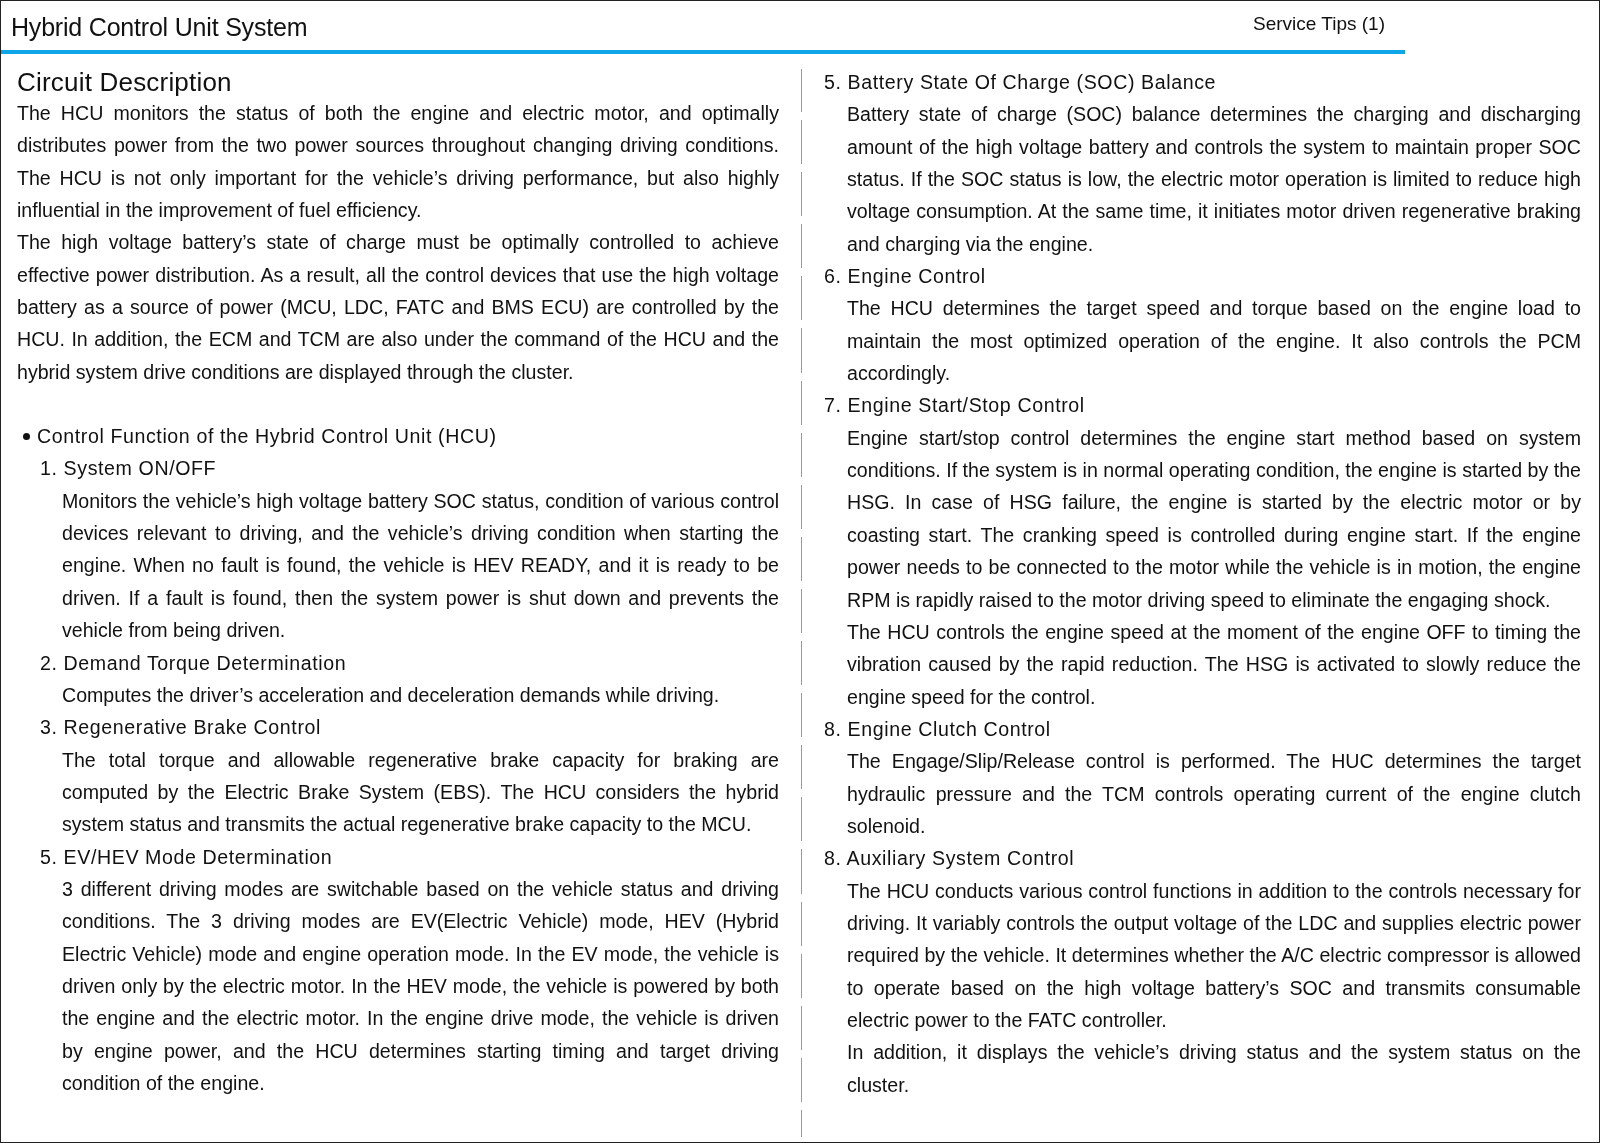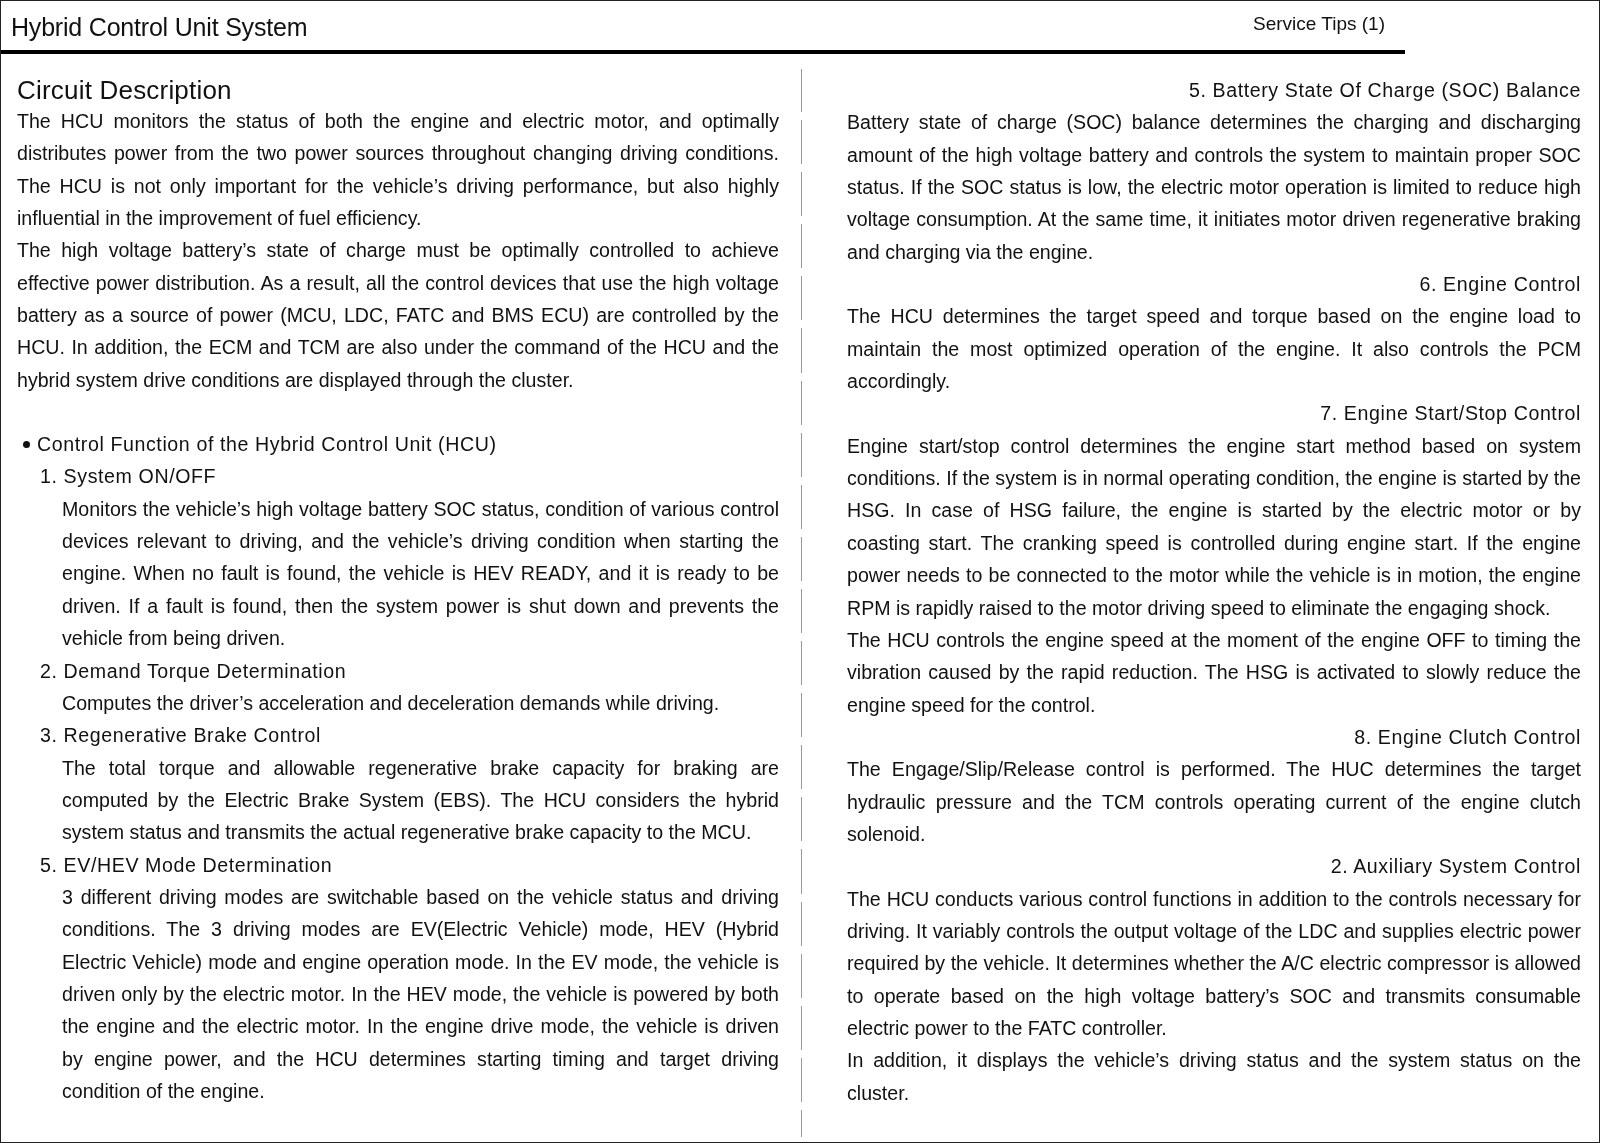--- a/index.html
+++ b/index.html
@@ -1,31 +1,31 @@
 <!DOCTYPE html>
 <html><head>
 <meta charset="utf-8">
 <style>
   html, body { margin:0; padding:0; background:#ffffff; }
   body { width:1600px; height:1143px; overflow:hidden; font-family:"Liberation Sans", sans-serif; color:#111; }
   .page { position:absolute; left:0; top:0; width:1598px; height:1141px; border:1px solid #222; box-sizing:content-box; }
-  .header { position:absolute; left:0; top:0; width:1404px; height:49px; border-bottom:4px solid #000000; }
+  .header { position:absolute; left:0; top:0; width:1404px; height:49px; border-bottom:4px solid #0ea5e9; }
   .header .title { position:absolute; left:10px; top:12px; font-size:25px; letter-spacing:-0.2px; }
   .header .tips { position:absolute; right:20px; top:12px; font-size:19px; }
-  .col { position:absolute; top:63px; font-size:19.6px; line-height:32.35px;margin-top:8px; }
+  .col { position:absolute; top:63px; font-size:19.6px; line-height:32.35px; }
   .col.left { left:16px; width:762px; }
   .col.right { left:840px; width:740px; }
   .divider { position:absolute; left:800px; top:68px; height:1068px; width:0; border-left:1.5px dashed #999; border-image: repeating-linear-gradient(#999 0 44px, transparent 44px 52px) 1; }
   .section-title { font-size:26px; line-height:36px; letter-spacing:0.2px; margin-bottom:-3px; }
   p { margin:0; text-align:justify; text-align-last:left; }
   .bullet-head { letter-spacing:0.6px; margin-left:6px; }
   .indent1 { margin-left:23px; }
   .indent2 { margin-left:45px; }
   .item-head { letter-spacing:0.6px; }
-  .right .item-head { margin-left:-17px;text-align:right; }
+  .right .item-head { margin-left:-17px; }
   .right .body { margin-left:6px; }
   .spacer { height:32px; }
   .bullet-dot { display:inline-block; width:7px; height:7px; border-radius:50%; background:#111; margin-right:7px; vertical-align:3px; }
 </style>
 </head>
 <body>
 
 <div class="page">
   <div class="header">
     <span class="title">Hybrid Control Unit System</span>
@@ -63,17 +63,17 @@
     <div class="item-head">6. Engine Control</div>
     <p class="body">The HCU determines the target speed and torque based on the engine load to maintain the most optimized operation of the engine. It also controls the PCM accordingly.</p>
 
     <div class="item-head">7. Engine Start/Stop Control</div>
     <p class="body">Engine start/stop control determines the engine start method based on system conditions. If the system is in normal operating condition, the engine is started by the HSG. In case of HSG failure, the engine is started by the electric motor or by coasting start. The cranking speed is controlled during engine start. If the engine power needs to be connected to the motor while the vehicle is in motion, the engine RPM is rapidly raised to the motor driving speed to eliminate the engaging shock.</p>
     <p class="body">The HCU controls the engine speed at the moment of the engine OFF to timing the vibration caused by the rapid reduction. The HSG is activated to slowly reduce the engine speed for the control.</p>
 
     <div class="item-head">8. Engine Clutch Control</div>
     <p class="body">The Engage/Slip/Release control is performed. The HUC determines the target hydraulic pressure and the TCM controls operating current of the engine clutch solenoid.</p>
 
-    <div class="item-head">2. Auxiliary System Control</div>
+    <div class="item-head">8. Auxiliary System Control</div>
     <p class="body">The HCU conducts various control functions in addition to the controls necessary for driving. It variably controls the output voltage of the LDC and supplies electric power required by the vehicle. It determines whether the A/C electric compressor is allowed to operate based on the high voltage battery’s SOC and transmits consumable electric power to the FATC controller.</p>
     <p class="body">In addition, it displays the vehicle’s driving status and the system status on the cluster.</p>
   </div>
 </div>
 
 </body></html>

